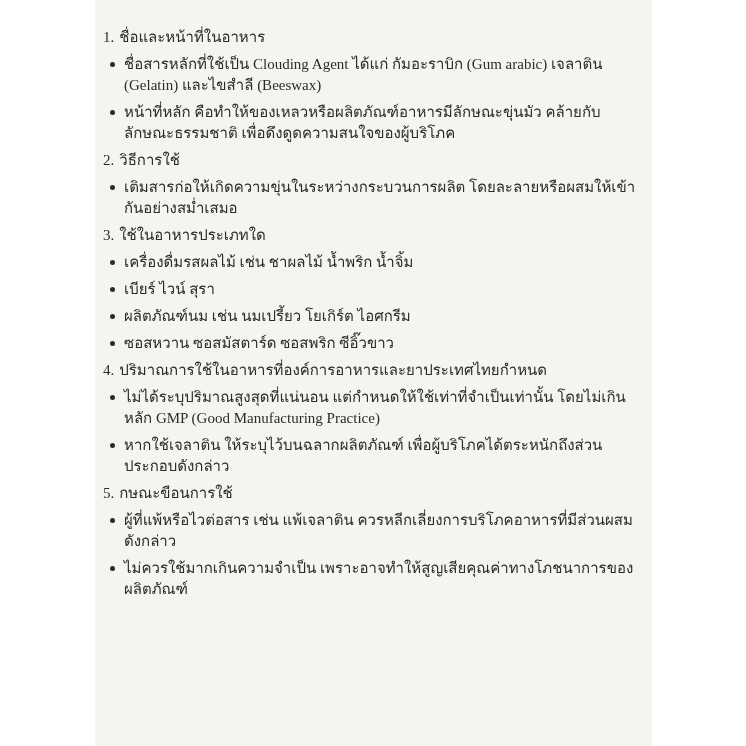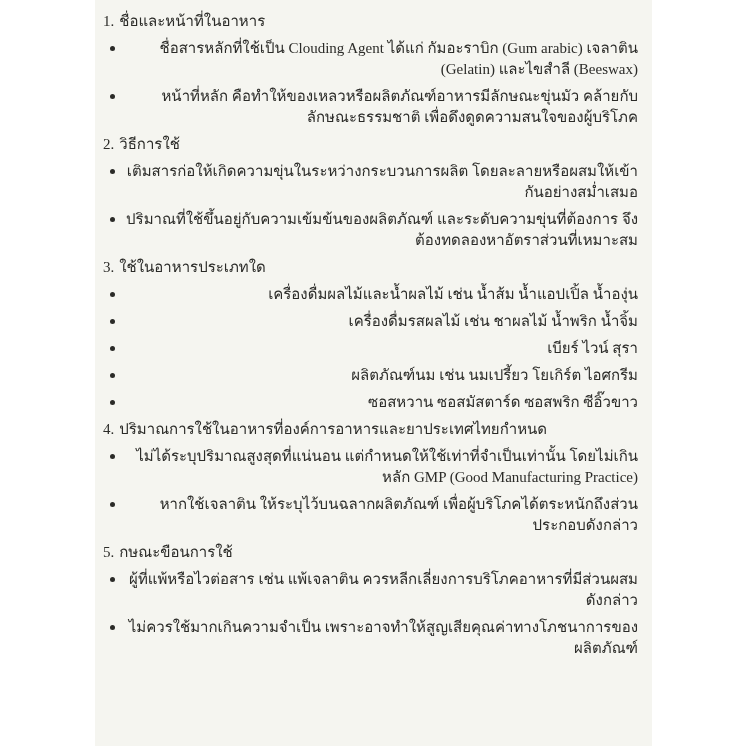--- a/index.html
+++ b/index.html
@@ -12,37 +12,36 @@
     overflow: hidden;
   }
   .content-panel {
     position: absolute;
     left: 95px;
     top: 0;
     width: 557px;
     height: 746px;
     box-sizing: border-box;
     background: #f5f5f0;
-    padding: 5px 14px 8px 5px;
+    padding: 21px 14px 8px 5px;
     color: #2b2b28;
     font-size: 15px;
     line-height: 21px;
   }
   .section-head {
     padding-left: 3px;
     margin: 6px 0;
   }
   .section-number {
     margin-right: 5px;
   }
   .bullet {
     display: flex;
     padding-left: 10px;
     margin: 6px 0;
-    text-align: right;
   }
   .dot {
     flex: 0 0 5px;
     width: 5px;
     height: 5px;
     border-radius: 50%;
     background: #2b2b28;
     margin-top: 8px;
     margin-right: 9px;
   }
@@ -67,31 +66,23 @@
     <span class="bullet-text">หน้าที่หลัก คือทำให้ของเหลวหรือผลิตภัณฑ์อาหารมีลักษณะขุ่นมัว คล้ายกับลักษณะธรรมชาติ เพื่อดึงดูดความสนใจของผู้บริโภค</span>
   </div>
 
   <div class="section-head">
     <span class="section-number">2.</span><span>วิธีการใช้</span>
   </div>
   <div class="bullet">
     <span class="dot"></span>
     <span class="bullet-text">เติมสารก่อให้เกิดความขุ่นในระหว่างกระบวนการผลิต โดยละลายหรือผสมให้เข้ากันอย่างสม่ำเสมอ</span>
   </div>
-  <div class="bullet">
-    <span class="dot"></span>
-    <span class="bullet-text">ปริมาณที่ใช้ขึ้นอยู่กับความเข้มข้นของผลิตภัณฑ์ และระดับความขุ่นที่ต้องการ จึงต้องทดลองหาอัตราส่วนที่เหมาะสม</span>
-  </div>
 
   <div class="section-head">
     <span class="section-number">3.</span><span>ใช้ในอาหารประเภทใด</span>
-  </div>
-  <div class="bullet">
-    <span class="dot"></span>
-    <span class="bullet-text">เครื่องดื่มผลไม้และน้ำผลไม้ เช่น น้ำส้ม น้ำแอปเปิ้ล น้ำองุ่น</span>
   </div>
   <div class="bullet">
     <span class="dot"></span>
     <span class="bullet-text">เครื่องดื่มรสผลไม้ เช่น ชาผลไม้ น้ำพริก น้ำจิ้ม</span>
   </div>
   <div class="bullet">
     <span class="dot"></span>
     <span class="bullet-text">เบียร์ ไวน์ สุรา</span>
   </div>
   <div class="bullet">

